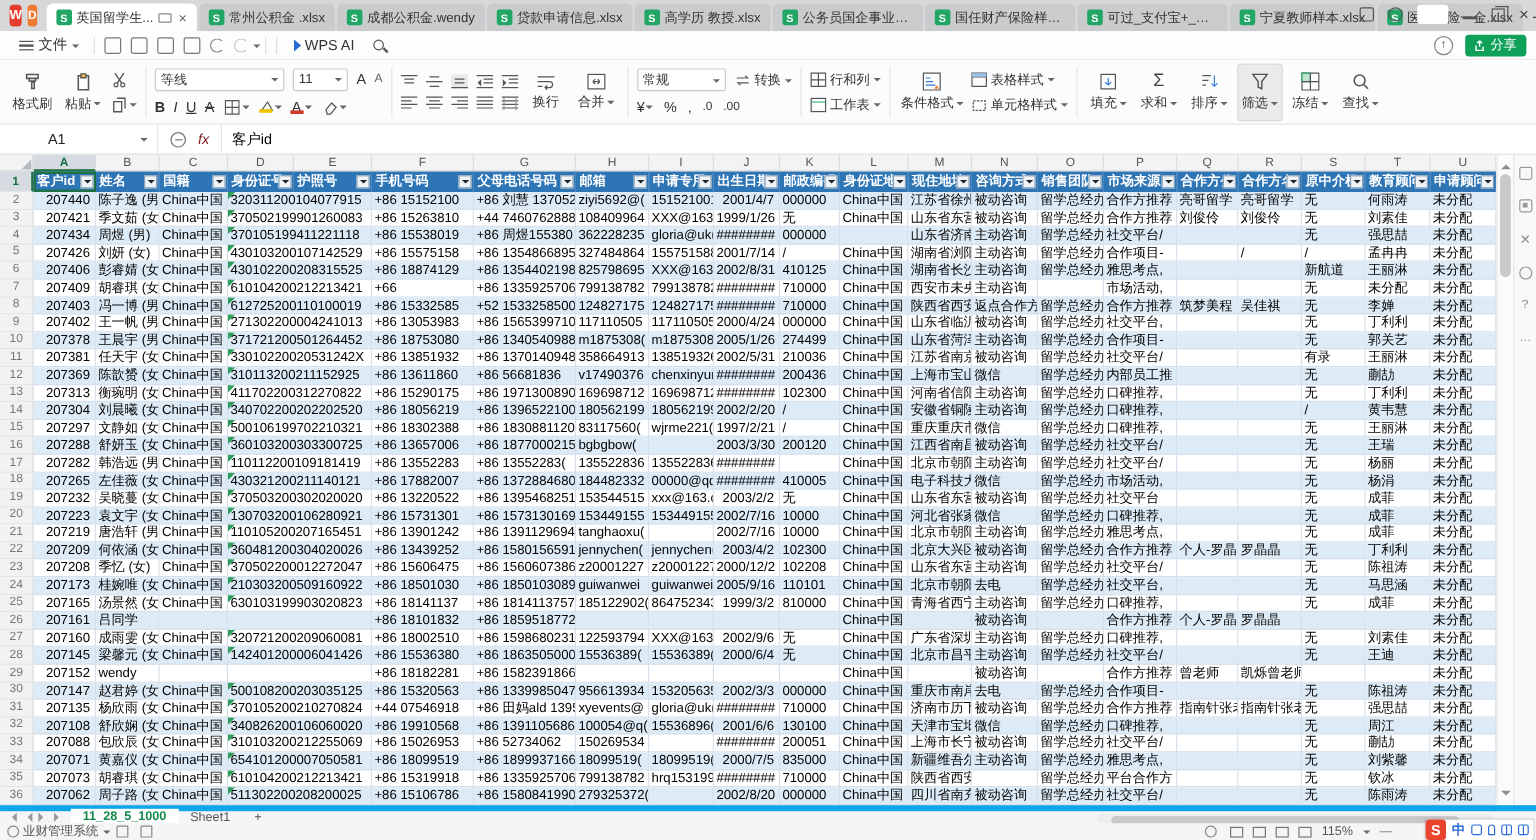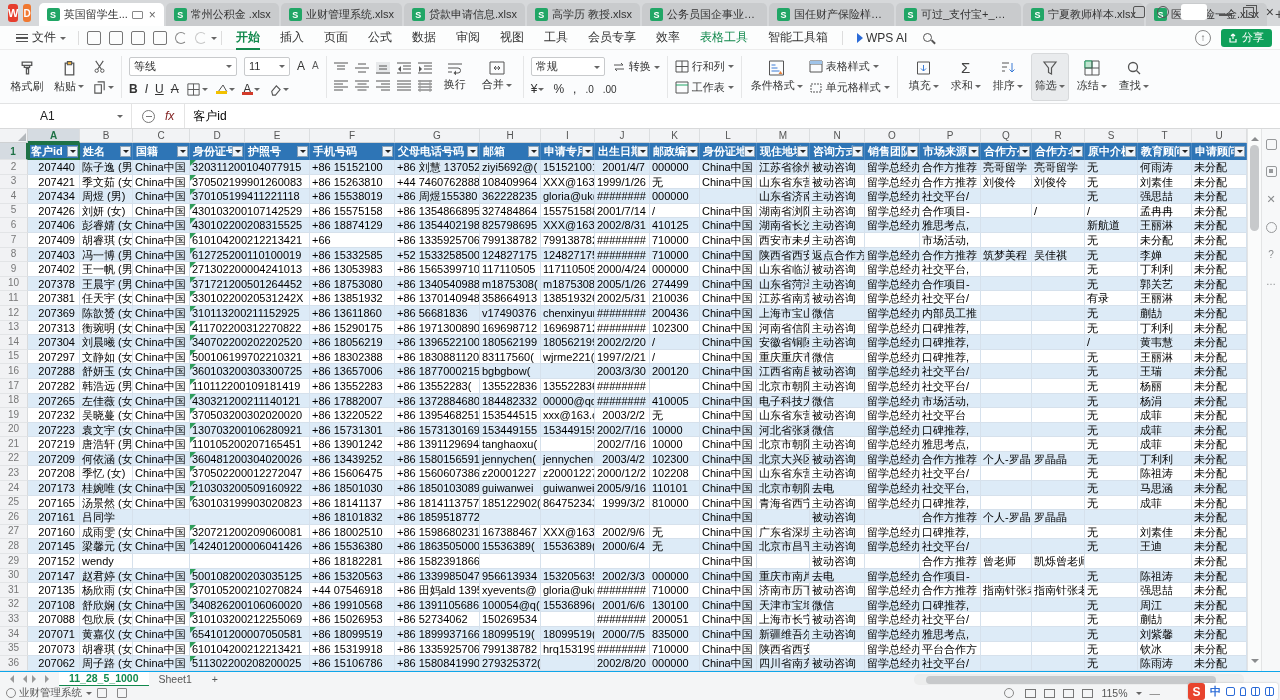--- a/index.html
+++ b/index.html
@@ -95,21 +95,21 @@
   .vthumb{position:absolute;top:16px;left:2px;width:9px;height:86px;background:#c7c9cb;border-radius:5px;}
   .varr{position:absolute;left:3px;width:0;height:0;border:4px solid transparent;}
   .varr.up{top:4px;border-bottom-color:#8a8c8e;}
   .varr.dn{bottom:4px;border-top-color:#8a8c8e;}
   .rpanel{width:19px;background:#f7f8f9;border-left:1px solid #e3e4e5;display:flex;flex-direction:column;align-items:center;padding-top:10px;gap:16px;color:#8a8c8e;font-size:10px;}
   .rp-sq{width:11px;height:11px;border:1.3px solid #97999b;border-radius:2px;}
   .rp-sq2{width:11px;height:11px;border:1.3px solid #97999b;border-radius:2px;position:relative;}
   .rp-sq2::after{content:"";position:absolute;left:2px;top:2px;width:4px;height:4px;background:#97999b;}
   .rp-x{font-size:11px;}
   
-  .stabs{height:15px;background:#f4f5f6;border-top:1px solid #0ea5e9;display:flex;align-items:center;font-size:10.5px;color:#555;position:relative;}
+  .stabs{height:15px;background:#f4f5f6;border-top:5px solid #0ea5e9;display:flex;align-items:center;font-size:10.5px;color:#555;position:relative;}
   .nav{display:flex;align-items:center;gap:5px;padding:0 6px;}
   .ntri{width:0;height:0;border:4px solid transparent;}
   .ntri.l{border-right-color:#999;}
   .ntri.r{border-left-color:#999;}
   .stab{height:15px;display:flex;align-items:center;padding:0 10px;}
   .stab.active{background:#fff;color:#12894d;font-weight:bold;border-bottom:2px solid #12894d;}
   .hscroll{position:absolute;right:36px;width:330px;height:11px;top:2px;background:#eceded;border-radius:5px;}
   .hthumb{position:absolute;left:12px;top:1.5px;width:290px;height:8px;background:#c7c9cb;border-radius:4px;}
   
   .statusbar{height:14px;background:#f4f5f6;display:flex;align-items:center;font-size:10.5px;color:#555;padding:0 6px;position:relative;}
@@ -137,21 +137,21 @@
         <span class="ftlabel">英国留学生...</span>
         <span class="mon"></span>
         <span class="fxclose">×</span>
       </div>
       <div class="ftab">
         <span class="sicon">S</span>
         <span class="ftlabel">常州公积金 .xlsx</span>
       </div>
       <div class="ftab">
         <span class="sicon">S</span>
-        <span class="ftlabel">业财管理系统.xlsx</span>
+        <span class="ftlabel">成都公积金.wendy</span>
       </div>
       <div class="ftab">
         <span class="sicon">S</span>
         <span class="ftlabel">贷款申请信息.xlsx</span>
       </div>
       <div class="ftab">
         <span class="sicon">S</span>
         <span class="ftlabel">高学历 教授.xlsx</span>
       </div>
       <div class="ftab">
@@ -195,34 +195,20 @@
   </div>
   <div class="vdiv"></div>
   <span class="mi-ic"></span>
   <span class="mi-ic"></span>
   <span class="mi-ic"></span>
   <span class="mi-ic"></span>
   <span class="mi-undo"></span>
   <span class="mi-undo" style="opacity:.45;"></span>
   <span class="caret"></span>
   <div class="vdiv"></div>
-  <div id="menuitems" style="display:flex;align-items:center;">
-      <div class="mitem active">开始</div>
-      <div class="mitem">插入</div>
-      <div class="mitem">页面</div>
-      <div class="mitem">公式</div>
-      <div class="mitem">数据</div>
-      <div class="mitem">审阅</div>
-      <div class="mitem">视图</div>
-      <div class="mitem">工具</div>
-      <div class="mitem">会员专享</div>
-      <div class="mitem">效率</div>
-      <div class="mitem accent">表格工具</div>
-      <div class="mitem">智能工具箱</div>
-    </div>
   <div class="vdiv"></div>
   <div class="mitem">
     <span class="aitri"></span>
     <span>WPS AI</span>
   </div>
   <span class="mag"></span>
   <div class="mright">
     <div class="upcirc">↑</div>
     <div class="sharebtn">
       <svg class="ic" width="10" height="10" viewBox="0 0 10 10">
@@ -1165,21 +1151,21 @@
           <div class="dcell" style="width: 55px; flex: 0 0 auto;">未分配</div>
         </div>
         <div class="drow">
           <div class="gut">27</div>
           <div class="dcell ra" style="width: 52px; flex: 0 0 auto;">207160</div>
           <div class="dcell" style="width: 53px; flex: 0 0 auto;">成雨雯 (女</div>
           <div class="dcell" style="width: 57px; flex: 0 0 auto;">China中国</div>
           <div class="dcell tri" style="width: 120px; flex: 0 0 auto;">320721200209060081</div>
           <div class="dcell" style="width: 85px; flex: 0 0 auto;">+86 18002510</div>
           <div class="dcell" style="width: 85px; flex: 0 0 auto;">+86 1598680231</div>
-          <div class="dcell" style="width: 61px; flex: 0 0 auto;">167388467</div>
+          <div class="dcell" style="width: 61px; flex: 0 0 auto;">122593794</div>
           <div class="dcell" style="width: 54px; flex: 0 0 auto;">XXX@163.(</div>
           <div class="dcell ra" style="width: 55px; flex: 0 0 auto;">2002/9/6</div>
           <div class="dcell" style="width: 50px; flex: 0 0 auto;">无</div>
           <div class="dcell" style="width: 57px; flex: 0 0 auto;">China中国</div>
           <div class="dcell" style="width: 53px; flex: 0 0 auto;">广东省深圳</div>
           <div class="dcell" style="width: 55px; flex: 0 0 auto;">主动咨询</div>
           <div class="dcell" style="width: 55px; flex: 0 0 auto;">留学总经办</div>
           <div class="dcell" style="width: 61px; flex: 0 0 auto;">口碑推荐,</div>
           <div class="dcell" style="width: 51px; flex: 0 0 auto;"></div>
           <div class="dcell" style="width: 53px; flex: 0 0 auto;"></div>

